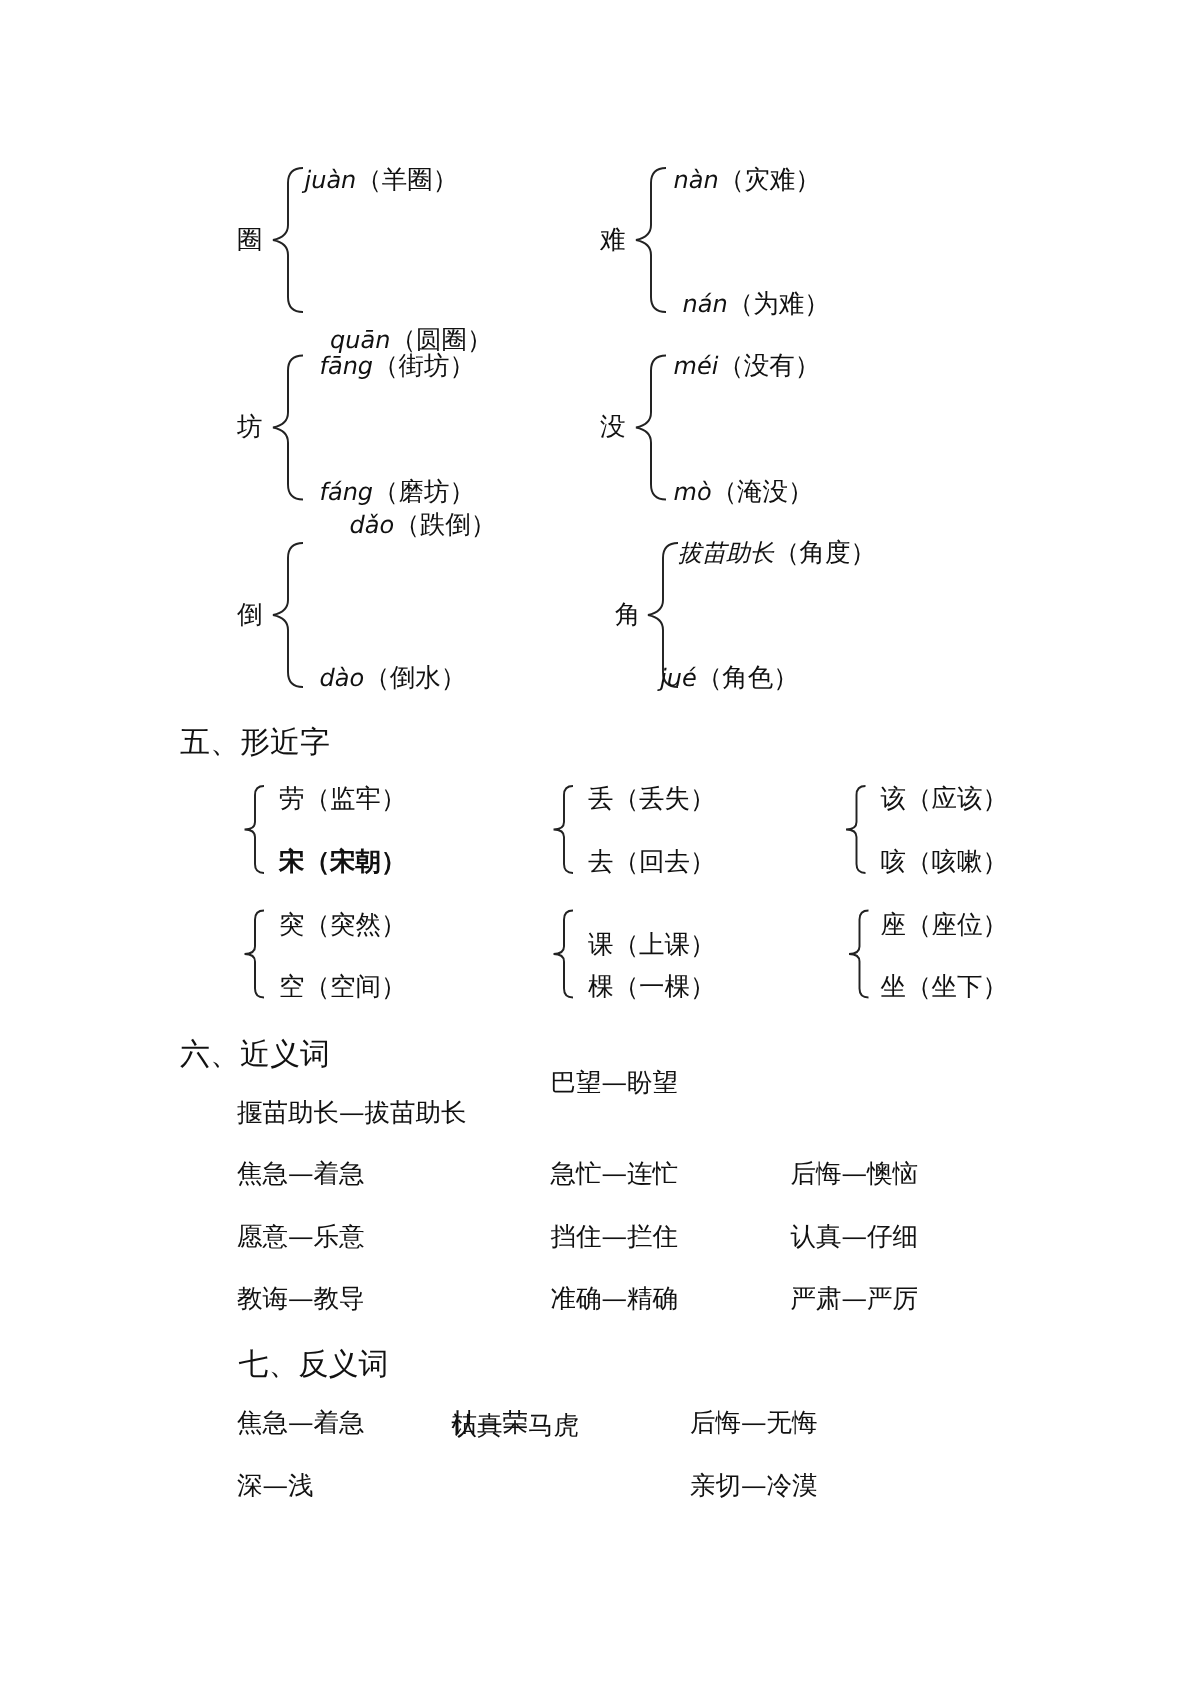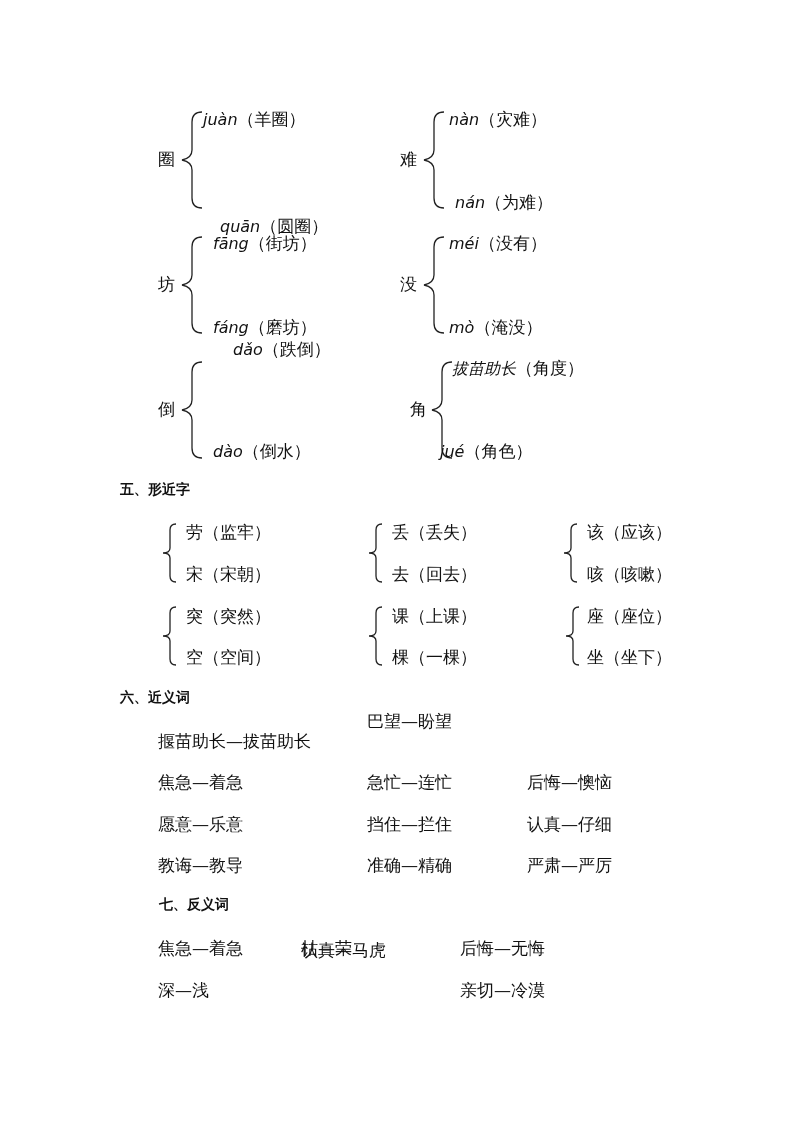--- a/index.html
+++ b/index.html
@@ -1,21 +1,21 @@
 <!DOCTYPE html>
 <html><head>
   <meta charset="utf-8">
   <style>
     html, body { margin: 0; padding: 0; background: #ffffff; }
     body { width: 793px; height: 1122px; position: relative; overflow: hidden;
            font-family: "DejaVu Serif", "Liberation Serif", serif; color: #111; }
     .abs { position: absolute; white-space: nowrap; }
     .py { font-family: "DejaVu Sans", "Liberation Sans", sans-serif; font-size: 16px; font-style: italic; }
     .cn { font-size: 17px; }
-    .head { font-size: 14px; font-family: "DejaVu Sans", "Liberation Sans", sans-serif; font-weight: bold; }
+    .head { font-size: 20px; font-family: "DejaVu Sans", "Liberation Sans", sans-serif; font-weight: normal; }
     .brace { position: absolute; }
     .brace svg { display: block; }
   </style>
 </head>
 <body>
 
 <div class="abs cn" style="left:158px;top:148px;">圈</div>
 <div class="brace" style="left:178px;top:110px;">
   <svg width="26" height="100" viewBox="0 0 26 100">
       <path d="M24 2 Q14 2 14 12 L14 40 Q14 48 4 50 Q14 52 14 60 L14 88 Q14 98 24 98" fill="none" stroke="#222" stroke-width="1.3"></path>
@@ -70,21 +70,21 @@
 <div class="abs" style="left:440px;top:440px;"><span class="py">jué</span><span class="cn">（角色）</span></div>
 
 <div class="abs head" style="left:120px;top:481px;">五、形近字</div>
 
 <div class="brace" style="left:160px;top:522px;">
   <svg width="18" height="62" viewBox="0 0 18 62">
       <path d="M16 2 Q10 2 10 8 L10 26 Q10 31 3 31 Q10 31 10 36 L10 54 Q10 60 16 60" fill="none" stroke="#222" stroke-width="1.3"></path>
     </svg>
 </div>
 <div class="abs cn" style="left:186px;top:521px;">劳（监牢）</div>
-<div class="abs cn" style="left:186px;top:563px;">宋（宋朝）</div>
+<div class="abs cn" style="left:186px;top:563px;font-weight:bold;">宋（宋朝）</div>
 
 <div class="brace" style="left:366px;top:522px;">
   <svg width="18" height="62" viewBox="0 0 18 62">
       <path d="M16 2 Q10 2 10 8 L10 26 Q10 31 3 31 Q10 31 10 36 L10 54 Q10 60 16 60" fill="none" stroke="#222" stroke-width="1.3"></path>
     </svg>
 </div>
 <div class="abs cn" style="left:392px;top:521px;">丢（丢失）</div>
 <div class="abs cn" style="left:392px;top:563px;">去（回去）</div>
 
 <div class="brace" style="left:561px;top:522px;">
@@ -101,21 +101,21 @@
     </svg>
 </div>
 <div class="abs cn" style="left:186px;top:605px;">突（突然）</div>
 <div class="abs cn" style="left:186px;top:646px;">空（空间）</div>
 
 <div class="brace" style="left:366px;top:605px;">
   <svg width="18" height="62" viewBox="0 0 18 62">
       <path d="M16 2 Q10 2 10 8 L10 26 Q10 31 3 31 Q10 31 10 36 L10 54 Q10 60 16 60" fill="none" stroke="#222" stroke-width="1.3"></path>
     </svg>
 </div>
-<div class="abs cn" style="left:392px;top:605px;">课（上课）</div>
+<div class="abs cn" style="left:392px;top:618px;">课（上课）</div>
 <div class="abs cn" style="left:392px;top:646px;">棵（一棵）</div>
 
 <div class="brace" style="left:563px;top:605px;">
   <svg width="18" height="62" viewBox="0 0 18 62">
       <path d="M16 2 Q10 2 10 8 L10 26 Q10 31 3 31 Q10 31 10 36 L10 54 Q10 60 16 60" fill="none" stroke="#222" stroke-width="1.3"></path>
     </svg>
 </div>
 <div class="abs cn" style="left:587px;top:605px;">座（座位）</div>
 <div class="abs cn" style="left:587px;top:646px;">坐（坐下）</div>
 

